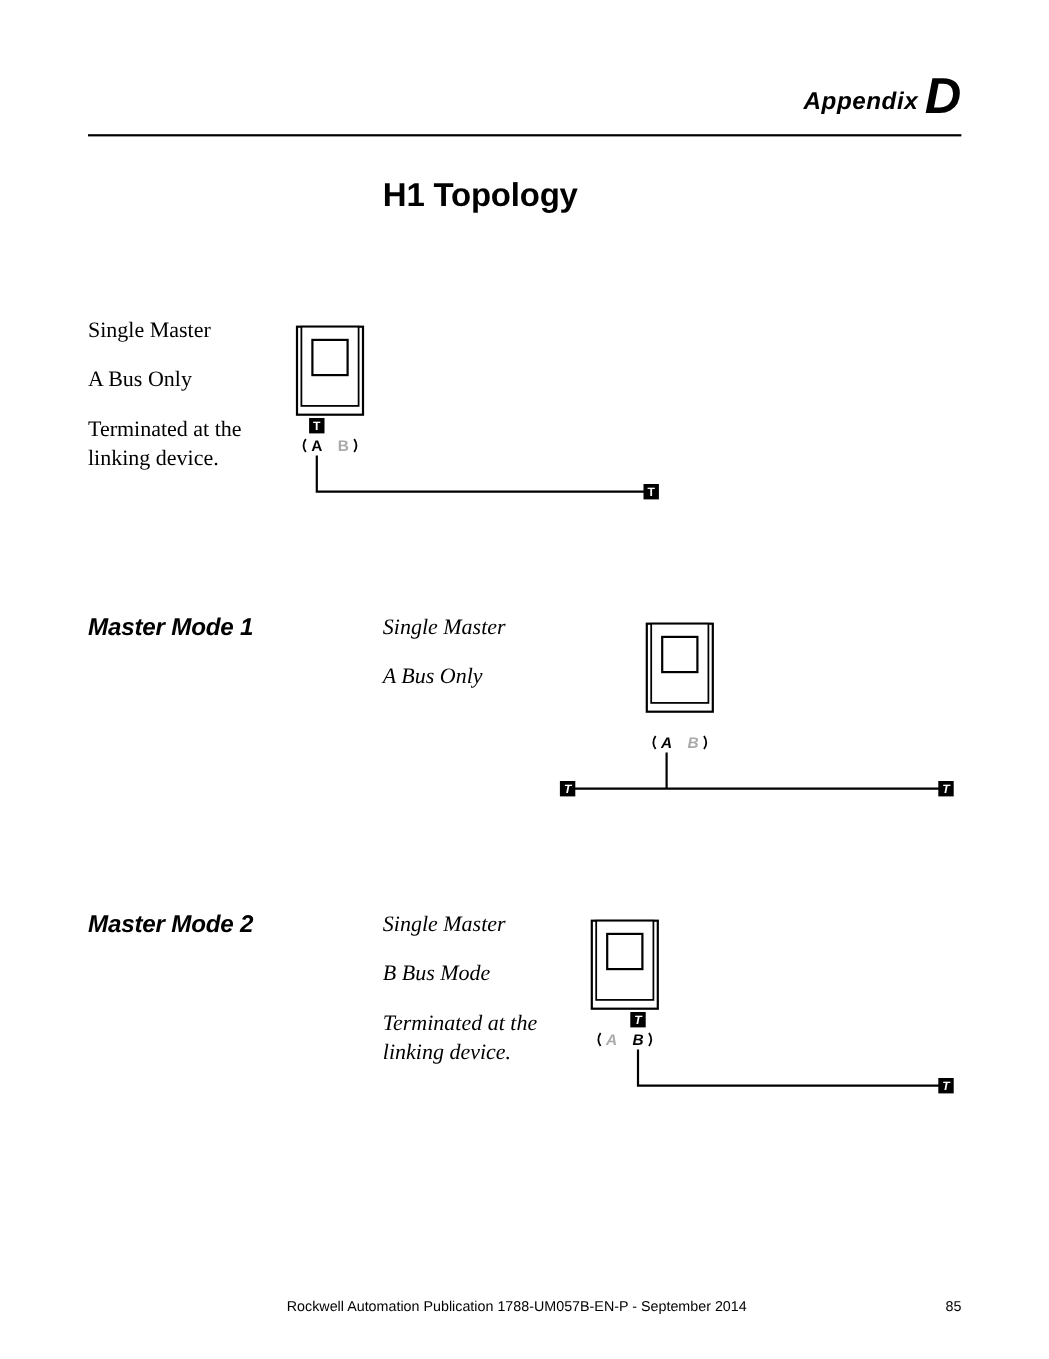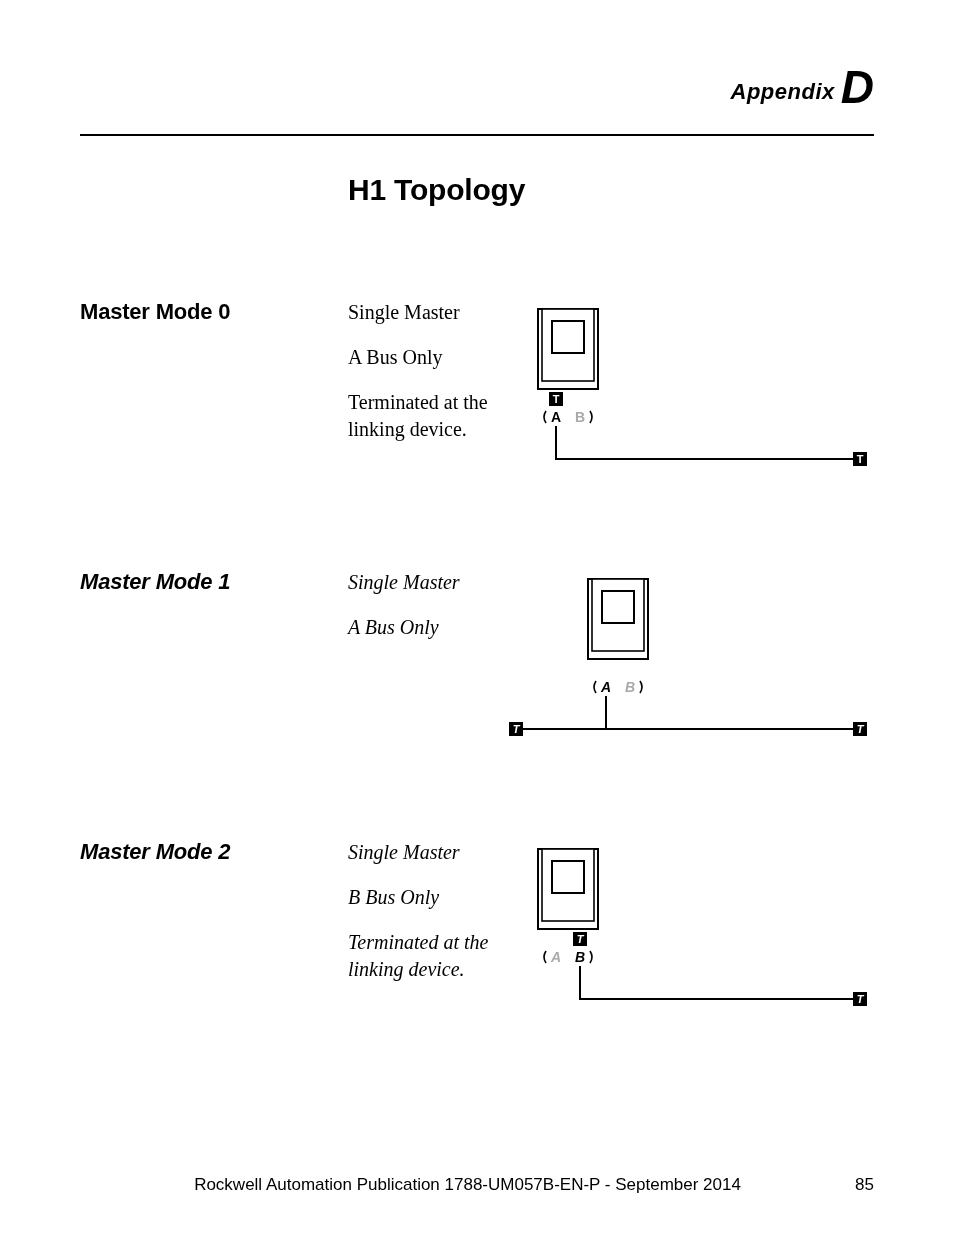--- a/index.html
+++ b/index.html
@@ -14,21 +14,21 @@
   .page {
     position: absolute;
     left: 80px;
     right: 80px;
     top: 60px;
     bottom: 40px;
   }
   .header-row {
     text-align: right;
     border-bottom: 2px solid #000;
-    padding-bottom: 20px;
+    padding-bottom: 8px;
   }
   .appendix-label {
     font-family: 'Arial Narrow', Arial, sans-serif;
     font-style: italic;
     font-weight: 700;
     font-size: 22px;
     letter-spacing: 0.5px;
   }
   .appendix-letter {
     font-family: 'Arial Narrow', Arial, sans-serif;
@@ -73,39 +73,38 @@
   .diagram svg { display: block; }
   .footer {
     position: absolute;
     bottom: 0;
     left: 0;
     right: 0;
     display: flex;
     justify-content: space-between;
     align-items: baseline;
     font-family: 'Arial Narrow', Arial, sans-serif;
-    font-size: 17px;
+    font-size: 13px;
   }
   .footer-pub { flex: 1; text-align: center; }
   .footer-page { font-weight: 400; text-align: center; }
 </style>
 </head>
 <body>
 
 <div class="page">
   <div class="header-row">
     <span class="appendix-label">Appendix</span>
     <span class="appendix-letter">D</span>
   </div>
 
   <h1 class="chapter-title">H1 Topology</h1>
 
   <div id="modes">
       <div class="mode-block">
-        <div class="mode-heading">Master Mode 0</div>
         <div class="mode-desc">
           <p>Single Master</p>
           <p>A Bus Only</p>
           <p>Terminated at the linking device.</p>
         </div>
         <div class="diagram-wrap diagram">
           <svg width="360" height="180">
     <rect x="30" y="10" width="60" height="80" fill="#fff" stroke="#000" stroke-width="2"></rect>
     <rect x="34" y="10" width="52" height="72" fill="#fff" stroke="#000" stroke-width="1.6"></rect>
     <rect x="44" y="22" width="32" height="32" fill="#fff" stroke="#000" stroke-width="2"></rect>
@@ -151,21 +150,21 @@
     <rect x="-7" y="-7" width="14" height="14" fill="#000"></rect>
     <text x="0" y="4" text-anchor="middle" font-family="Arial" font-size="11" font-weight="700" fill="#fff">T</text>
   </g>
   </svg>
         </div>
       </div>
       <div class="mode-block">
         <div class="mode-heading">Master Mode 2</div>
         <div class="mode-desc">
           <p>Single Master</p>
-          <p>B Bus Only</p>
+          <p>B Bus Mode</p>
           <p>Terminated at the linking device.</p>
         </div>
         <div class="diagram-wrap diagram">
           <svg width="360" height="180">
     <rect x="30" y="10" width="60" height="80" fill="#fff" stroke="#000" stroke-width="2"></rect>
     <rect x="34" y="10" width="52" height="72" fill="#fff" stroke="#000" stroke-width="1.6"></rect>
     <rect x="44" y="22" width="32" height="32" fill="#fff" stroke="#000" stroke-width="2"></rect>
     <path d="M 38 112 Q 34 118 38 124" fill="none" stroke="#000" stroke-width="1.6"></path>
     <path d="M 82 112 Q 86 118 82 124" fill="none" stroke="#000" stroke-width="1.6"></path>
     <text x="48" y="123" text-anchor="middle" font-family="Arial" font-size="14" font-weight="600" fill="#aaa">A</text>

